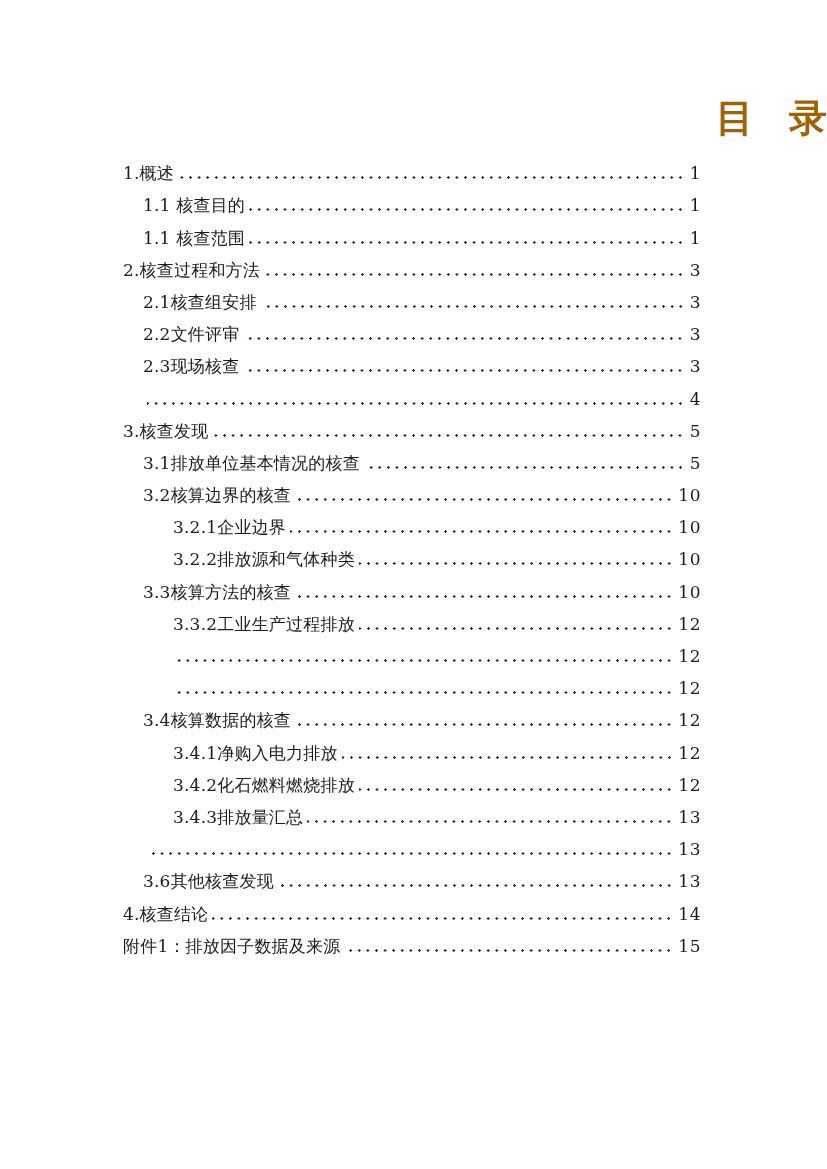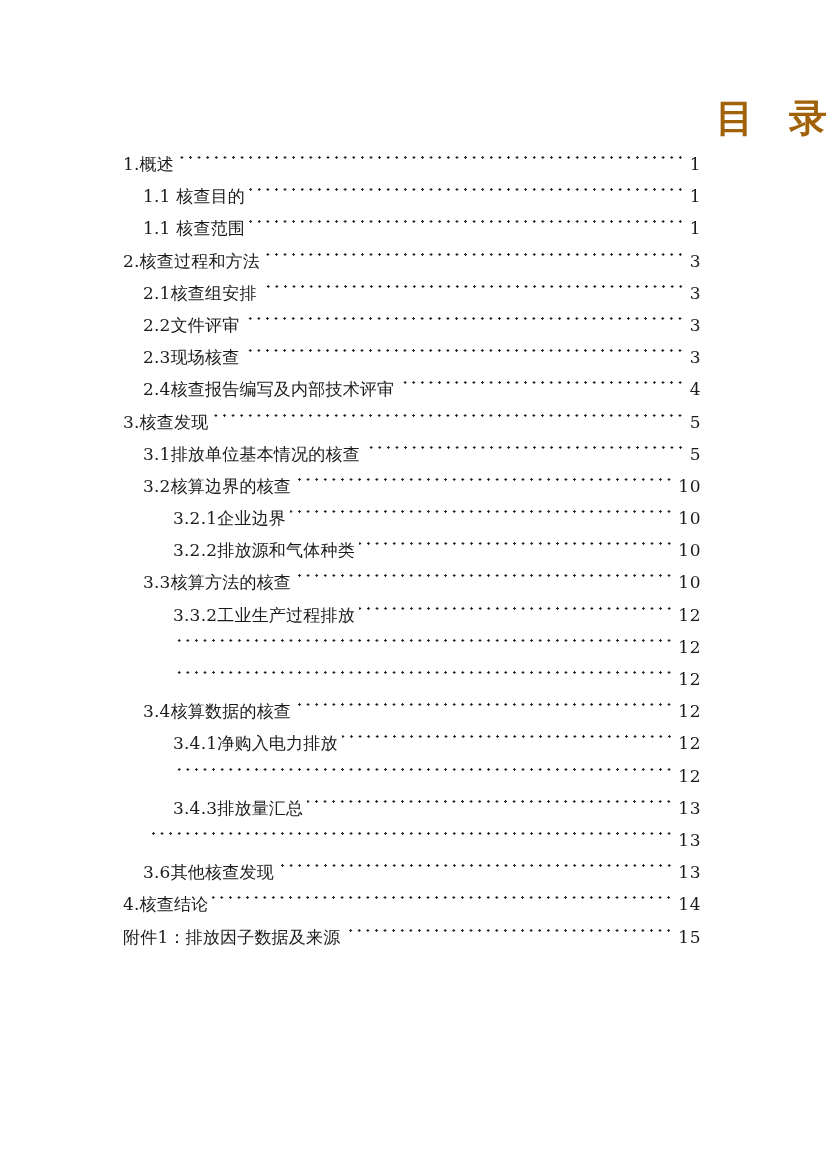--- a/index.html
+++ b/index.html
@@ -31,20 +31,21 @@
     color: #a16207;
   }
   .toc {
     position: absolute;
     left: 123px;
     top: 156px;
     width: 578px;
   }
   .toc-row {
     display: flex;
+    align-items: flex-end;
     height: 32.2px;
     cursor: pointer;
   }
   .toc-row.lv1 { padding-left: 0; }
   .toc-row.lv2 { padding-left: 20px; }
   .toc-row.lv3 { padding-left: 50px; }
   .toc-label {
     white-space: pre;
     font-size: 17px;
     line-height: 1;
@@ -104,21 +105,20 @@
     <span class="toc-label">2.2文件评审</span>
     <span class="toc-leader"></span>
     <span class="toc-page-num">3</span>
   </div>
       <div class="toc-row lv2">
     <span class="toc-label">2.3现场核查</span>
     <span class="toc-leader"></span>
     <span class="toc-page-num">3</span>
   </div>
       <div class="toc-row lv2">
-    <span class="toc-label">2.4核查报告编写及内部技术评审</span>
     <span class="toc-leader"></span>
     <span class="toc-page-num">4</span>
   </div>
       <div class="toc-row lv1">
     <span class="toc-label">3.核查发现</span>
     <span class="toc-leader"></span>
     <span class="toc-page-num">5</span>
   </div>
       <div class="toc-row lv2">
     <span class="toc-label">3.1排放单位基本情况的核查</span>
@@ -162,20 +162,21 @@
     <span class="toc-label">3.4核算数据的核查</span>
     <span class="toc-leader"></span>
     <span class="toc-page-num">12</span>
   </div>
       <div class="toc-row lv3">
     <span class="toc-label">3.4.1净购入电力排放</span>
     <span class="toc-leader"></span>
     <span class="toc-page-num">12</span>
   </div>
       <div class="toc-row lv3">
+    <span class="toc-label">3.4.2化石燃料燃烧排放</span>
     <span class="toc-leader"></span>
     <span class="toc-page-num">12</span>
   </div>
       <div class="toc-row lv3">
     <span class="toc-label">3.4.3排放量汇总</span>
     <span class="toc-leader"></span>
     <span class="toc-page-num">13</span>
   </div>
       <div class="toc-row lv2">
     <span class="toc-leader"></span>

